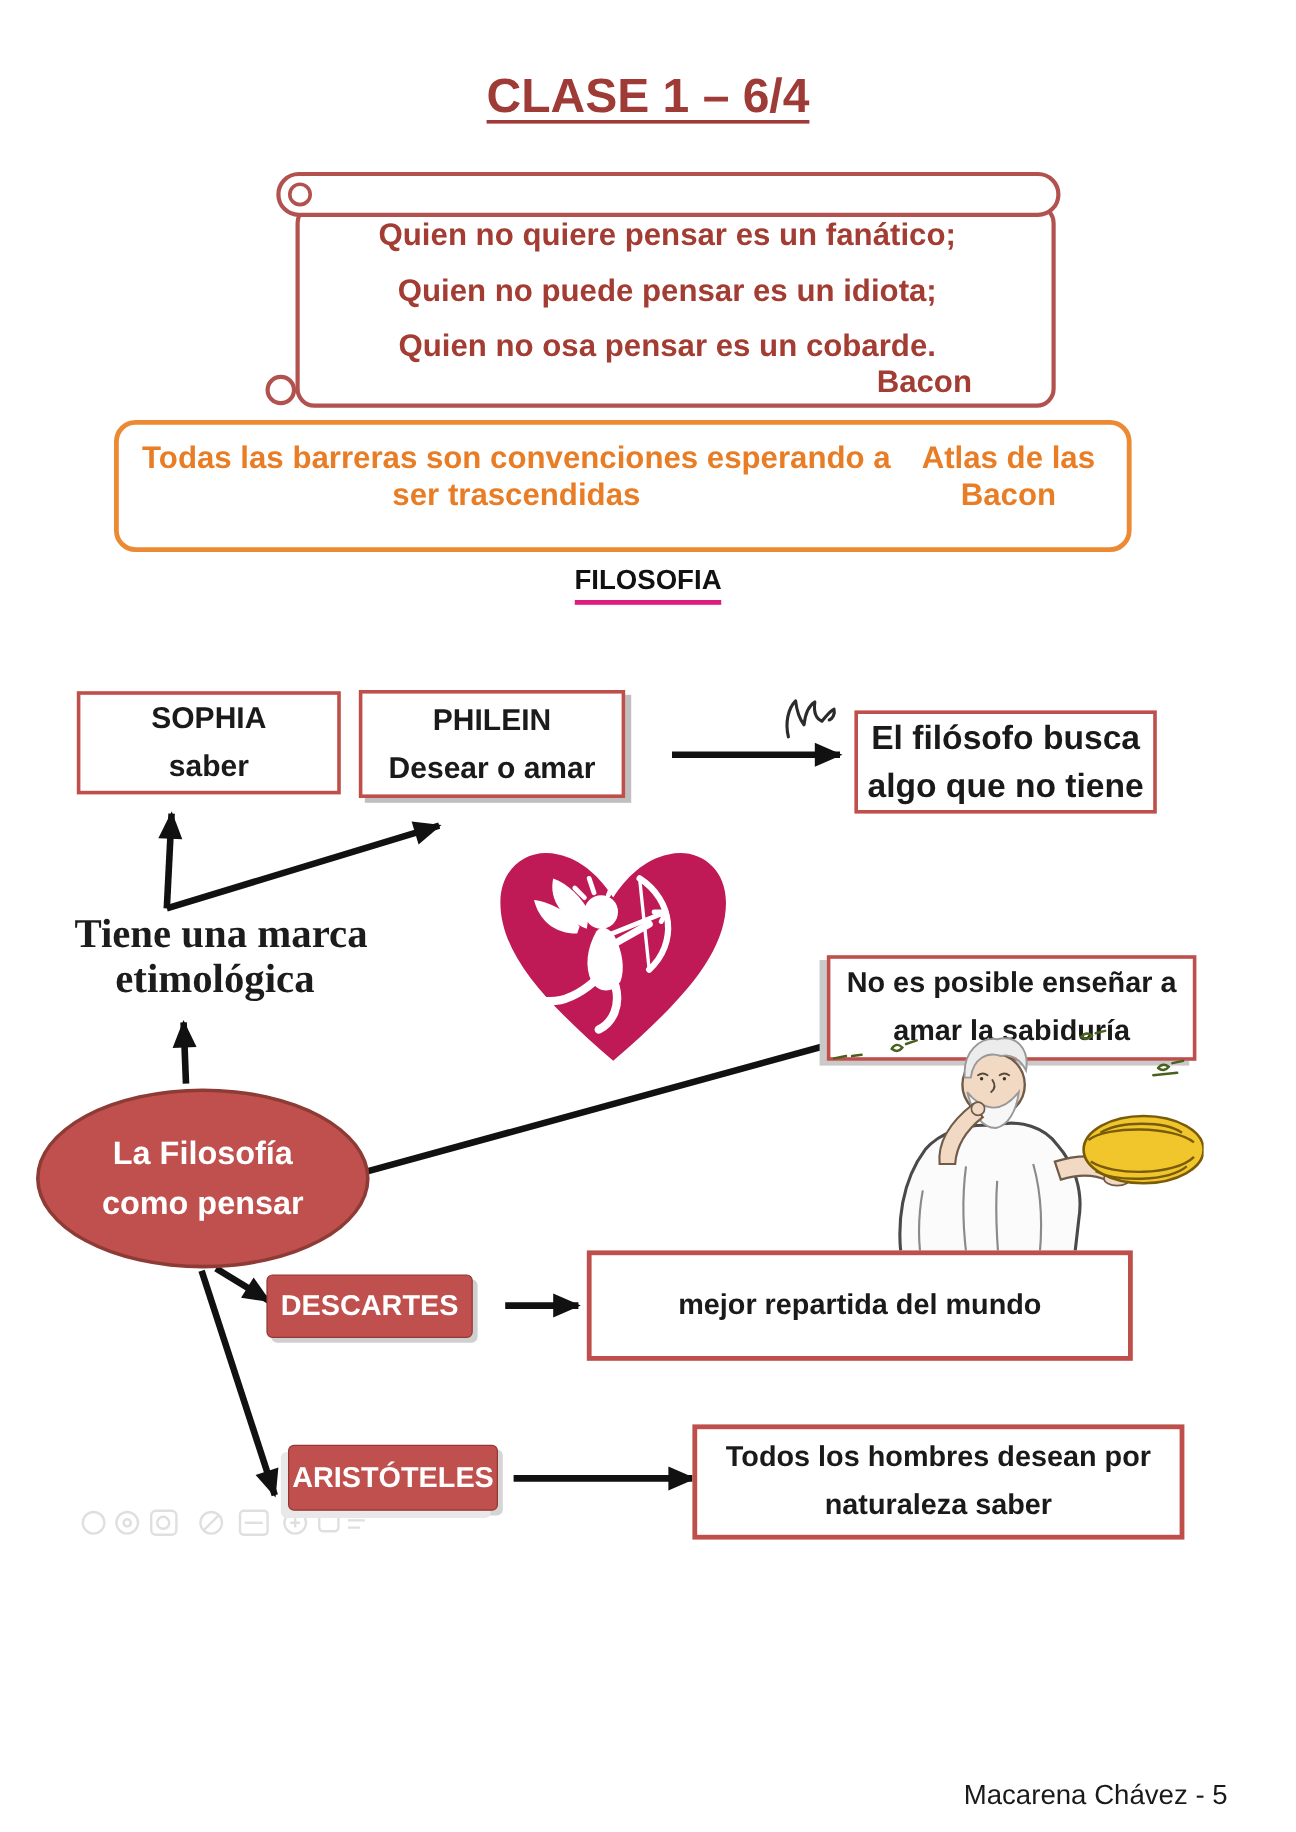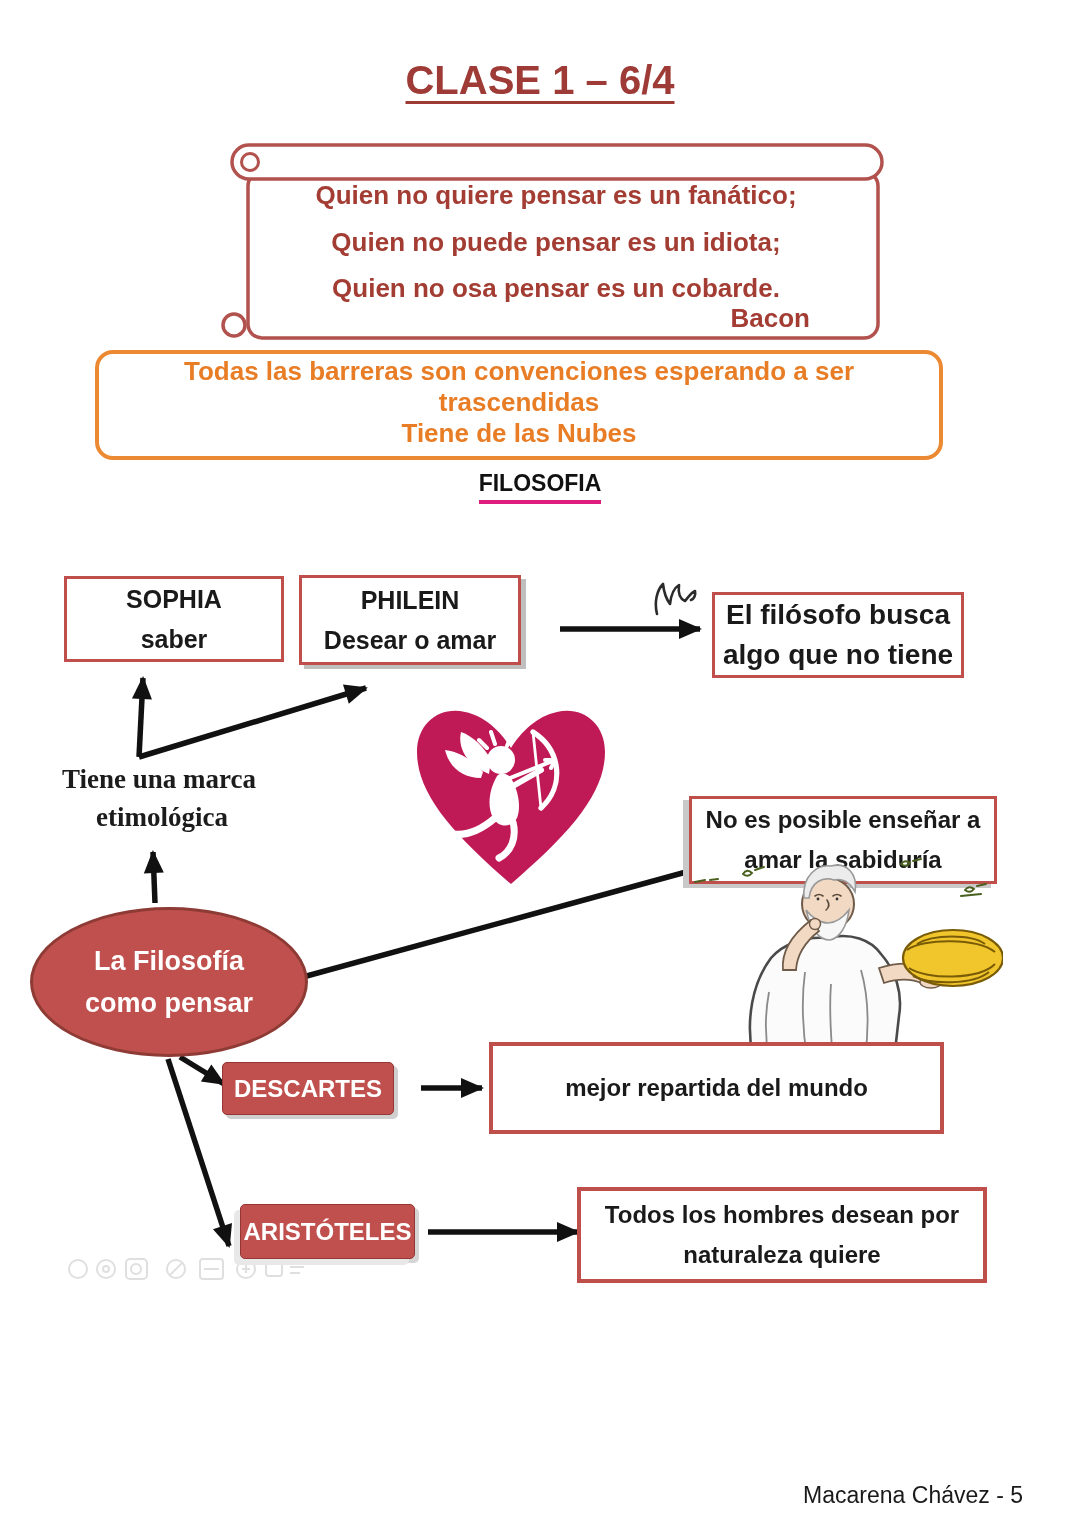--- a/index.html
+++ b/index.html
@@ -22,21 +22,21 @@
     font-size:26px;font-weight:bold;color:#A33C32;
   }
   .scroll-author{
     left:300px;width:510px;text-align:right;
     font-size:26px;font-weight:bold;color:#A33C32;
   }
   
   #orange-box{
     left:95px;top:350px;width:848px;height:110px;box-sizing:border-box;
     border:4px solid #EC8A33;border-radius:18px;background:#fff;
-    display:flex;flex-direction:column;justify-content:center;
+    display:flex;flex-direction:row;justify-content:flex-end;
     padding:12px 10px 18px 10px;
   }
   #orange-box div{
     text-align:center;font-size:26px;font-weight:bold;color:#E87D26;
   }
   
   #section-title{
     left:0;top:470px;width:1080px;text-align:center;
     font-size:23px;font-weight:bold;color:#111;
   }
@@ -64,21 +64,21 @@
   #aristoteles-btn{left:240px;top:1204px;width:175px;height:55px;font-size:24px;box-shadow:-6px 6px 0 #e8e8e8,4px 4px 0 #d5d5d5;}
   #aristoteles-box{left:577px;top:1187px;width:410px;height:96px;font-size:24px;}
   #central-ellipse{
     left:30px;top:907px;width:278px;height:150px;box-sizing:border-box;
     background:#C0504D;border:3px solid #8E3B36;border-radius:50%;
     display:flex;flex-direction:column;justify-content:center;align-items:center;
     font-size:27px;font-weight:bold;color:#ffffff;z-index:2;line-height:42px;
   }
   #etym-label{
     left:62px;top:760px;width:250px;z-index:2;
-    font-family:"Liberation Serif",serif;font-weight:bold;font-size:27px;color:#1c1c1c;
+    font-family:"Liberation Serif",serif;font-weight:bold;font-size:34px;color:#1c1c1c;
     line-height:38px;
   }
   #etym-label .l2{padding-left:34px;}
   #footer-text{
     right:57px;top:1482px;font-size:23px;color:#1a1a1a;text-align:right;
   }
   svg{display:block;}
   .icon-block{z-index:2;}
   #arrow-layer{left:0;top:0;z-index:1;pointer-events:none;}
 </style>
@@ -97,21 +97,21 @@
     <rect x="20" y="5" width="650" height="34" rx="17" fill="#ffffff" stroke="#B2524E" stroke-width="3.5"></rect>
     <circle cx="38" cy="22" r="8.5" fill="#ffffff" stroke="#B2524E" stroke-width="3"></circle>
   </svg>
   <div class="abs scroll-line" style="top:180px;">Quien no quiere pensar es un fanático;</div>
   <div class="abs scroll-line" style="top:227px;">Quien no puede pensar es un idiota;</div>
   <div class="abs scroll-line" style="top:273px;">Quien no osa pensar es un cobarde.</div>
   <div class="abs scroll-author" style="top:303px;">Bacon</div>
 
   <div class="abs" id="orange-box">
     <div>Todas las barreras son convenciones esperando a ser trascendidas</div>
-    <div>Tiene de las Nubes</div>
+    <div>Atlas de las Bacon</div>
   </div>
 
   <div class="abs" id="section-title">
     <span>FILOSOFIA</span>
   </div>
 
   <svg class="abs" id="arrow-layer" width="1080" height="1527" viewBox="0 0 1080 1527">
     <defs>
       <marker id="ah" markerUnits="userSpaceOnUse" markerWidth="26" markerHeight="22" refX="22" refY="11" orient="auto">
         <path d="M1,1 L24,11 L1,21 Z" fill="#111"></path>
@@ -231,21 +231,21 @@
   </div>
   <div class="abs dbox thick" id="descartes-box">
     <div class="l">mejor repartida del mundo</div>
   </div>
 
   <div class="abs btn" id="aristoteles-btn">
     <span>ARISTÓTELES</span>
   </div>
   <div class="abs dbox thick" id="aristoteles-box">
     <div class="l">Todos los hombres desean por</div>
-    <div class="l">naturaleza quiere</div>
+    <div class="l">naturaleza saber</div>
   </div>
 
   <svg class="abs" style="left:66px;top:1247px;opacity:.45;" width="245" height="42" viewBox="0 0 245 42">
     <g stroke="#b9b9b9" stroke-width="2" fill="none">
       <circle cx="12" cy="22" r="9"></circle>
       <circle cx="40" cy="22" r="9"></circle>
         <circle cx="40" cy="22" r="3"></circle>
       <rect x="60" y="12" width="21" height="20" rx="4"></rect>
         <circle cx="70" cy="22" r="5"></circle>
       <circle cx="110" cy="22" r="9"></circle>

